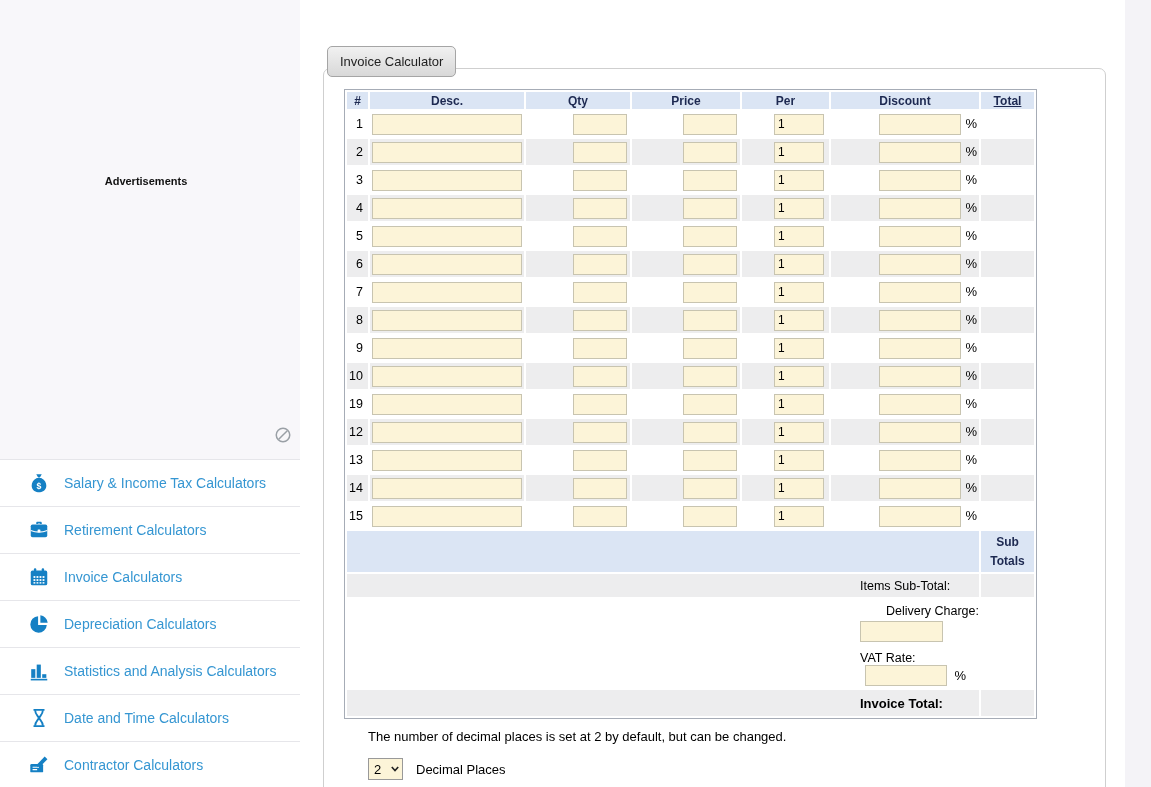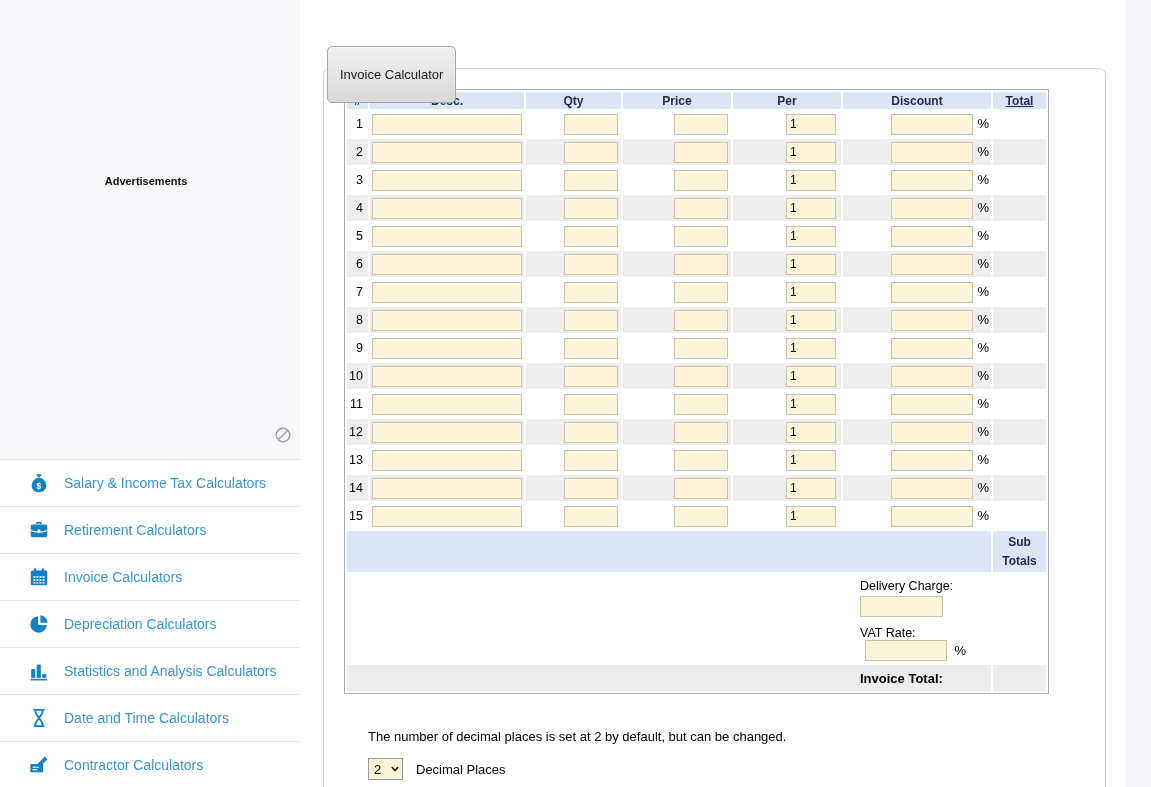--- a/index.html
+++ b/index.html
@@ -18,28 +18,28 @@
   .adblock-icon{position:absolute;left:274px;top:426px;width:18px;height:18px;cursor:pointer;}
   .category-box{position:absolute;left:0;top:459px;width:300px;height:328px;background:#ffffff;}
   .cat-item{height:46px;display:flex;align-items:center;padding-left:28px;gap:14px;cursor:pointer;border-top:1px solid #e6e6ea;}
   .cat-label{color:#3596d2;font-size:14px;}
   .cat-icon{width:22px;height:22px;flex:0 0 22px;}
   .cat-icon svg{width:22px;height:22px;display:block;}
 
   
   .panel-border{position:absolute;left:323px;top:68px;width:781px;height:780px;border:1px solid #cfcfcf;border-radius:7px;background:#ffffff;}
   .panel-tab{position:absolute;left:327px;top:46px;background:linear-gradient(#f1f1f1,#d8d8d8);
-    border:1px solid #a5a5a5;border-radius:5px;padding:20px 12px;font-size:13px;color:#222;cursor:pointer;z-index:3;}
+    border:1px solid #a5a5a5;border-radius:5px;padding:7px 12px;font-size:13px;color:#222;cursor:pointer;z-index:3;}
 
   
   .invoice-wrap{position:absolute;left:344px;top:89px;z-index:2;}
   table.invoice{border-collapse:separate;border-spacing:2px;background:#ffffff;border:1px solid #a6acb6;}
   table.invoice th{background:#dbe5f4;color:#1d2951;font-weight:bold;font-size:12px;height:17px;text-align:center;padding:0;}
-  th.c0{width:21px;} th.c1{width:154px;} th.c2{width:95px;} th.c3{width:108px;}
-  th.c4{width:108px;} th.c5{width:148px;} th.c6{width:53px;text-decoration:underline;}
+  th.c0{width:21px;} th.c1{width:154px;} th.c2{width:104px;} th.c3{width:108px;}
+  th.c4{width:87px;} th.c5{width:148px;} th.c6{width:53px;text-decoration:underline;}
   tr.r td{height:26px;padding:0;}
   tr.r.alt td{background:#ededee;}
   td.num{text-align:right;padding-right:5px !important;font-size:12.5px;color:#000;}
   td.desc{padding:0 2px !important;}
   td.ra{text-align:right;padding-right:3px !important;}
   td.per-cell{text-align:right;padding-right:5px !important;}
   td.disc-cell{text-align:right;padding-right:2px !important;white-space:nowrap;}
   .inp{background:#fcf4d8;border:1px solid #c8c4b0;height:21px;box-sizing:border-box;font-size:12px;padding:1px 3px;font-family:"Liberation Sans",sans-serif;}
   .inp.desc-inp{width:150px;}
   .inp.qty-inp,.inp.price-inp{width:54px;}
@@ -49,21 +49,21 @@
   tr.subtotals td{background:#dbe5f4;height:36px;}
   td.subtotals-label{color:#1d2951;font-weight:bold;font-size:12px;text-align:center;line-height:1.55;padding:2px 0;}
   tr.sum-gray td{background:#ededee;}
   tr.sum-white td{background:#ffffff;}
   td.sumleft{padding:2px 0 2px 513px;text-align:left;font-size:12.5px;color:#000;vertical-align:middle;}
   td.sumleft.h-items{height:19px;}
   td.sumleft.h-delivery{height:44px;}
   td.sumleft.h-subtotal{height:19px;}
   td.sumleft.h-vat{height:26px;}
   td.sumleft.h-invoice{height:22px;font-weight:bold;font-size:13px;}
-  .deliv-label{margin-bottom:3px;}
+  .deliv-label{margin-bottom:3px;text-align:right;}
   .deliv-inp{width:83px;}
   .vat-inp{width:82px;margin-left:5px;}
 
   
   .note{position:absolute;left:368px;top:729px;font-size:13px;color:#000;z-index:2;}
   .decimal-row{position:absolute;left:368px;top:758px;display:flex;align-items:center;gap:13px;z-index:2;}
   .sel-wrap{position:relative;display:inline-block;}
   select.dp{width:35px;height:22px;background:#fcf4d8;border:1px solid #999;font-size:13px;padding:0 0 0 5px;
     -webkit-appearance:none;appearance:none;font-family:"Liberation Sans",sans-serif;}
   .sel-caret{position:absolute;right:4px;top:8px;width:8px;height:6px;pointer-events:none;}
@@ -271,21 +271,21 @@
         <tr class="r alt">
           <td class="num">10</td>
           <td class="desc"><input type="text" class="inp desc-inp" style=""></td>
           <td class="ra"><input type="text" class="inp qty-inp" style=""></td>
           <td class="ra"><input type="text" class="inp price-inp" style=""></td>
           <td class="per-cell"><input type="text" class="inp per-inp" value="1" style=""></td>
           <td class="disc-cell"><input type="text" class="inp disc-inp" style=""><span class="pct">%</span></td>
           <td></td>
         </tr>
         <tr class="r">
-          <td class="num">11</td>
+          <td class="num">19</td>
           <td class="desc"><input type="text" class="inp desc-inp" style=""></td>
           <td class="ra"><input type="text" class="inp qty-inp" style=""></td>
           <td class="ra"><input type="text" class="inp price-inp" style=""></td>
           <td class="per-cell"><input type="text" class="inp per-inp" value="1" style=""></td>
           <td class="disc-cell"><input type="text" class="inp disc-inp" style=""><span class="pct">%</span></td>
           <td></td>
         </tr>
         <tr class="r alt">
           <td class="num">12</td>
           <td class="desc"><input type="text" class="inp desc-inp" style=""></td>
@@ -318,20 +318,24 @@
           <td class="desc"><input type="text" class="inp desc-inp" style=""></td>
           <td class="ra"><input type="text" class="inp qty-inp" style=""></td>
           <td class="ra"><input type="text" class="inp price-inp" style=""></td>
           <td class="per-cell"><input type="text" class="inp per-inp" value="1" style=""></td>
           <td class="disc-cell"><input type="text" class="inp disc-inp" style=""><span class="pct">%</span></td>
           <td></td>
         </tr>
         <tr class="subtotals">
           <td colspan="6"></td>
           <td class="subtotals-label">Sub<br>Totals</td>
+        </tr>
+        <tr class="sum-gray">
+          <td colspan="6" class="sumleft h-items"><span>Items Sub-Total:</span></td>
+          <td></td>
         </tr>
         <tr class="sum-white">
           <td colspan="6" class="sumleft h-delivery"><div class="deliv-label">Delivery Charge:</div><input type="text" class="inp deliv-inp" style=""></td>
           <td></td>
         </tr>
         <tr class="sum-white">
           <td colspan="6" class="sumleft h-vat"><span>VAT Rate:</span><input type="text" class="inp vat-inp" style=""><span class="pct"> %</span></td>
           <td></td>
         </tr>
         <tr class="sum-gray">

